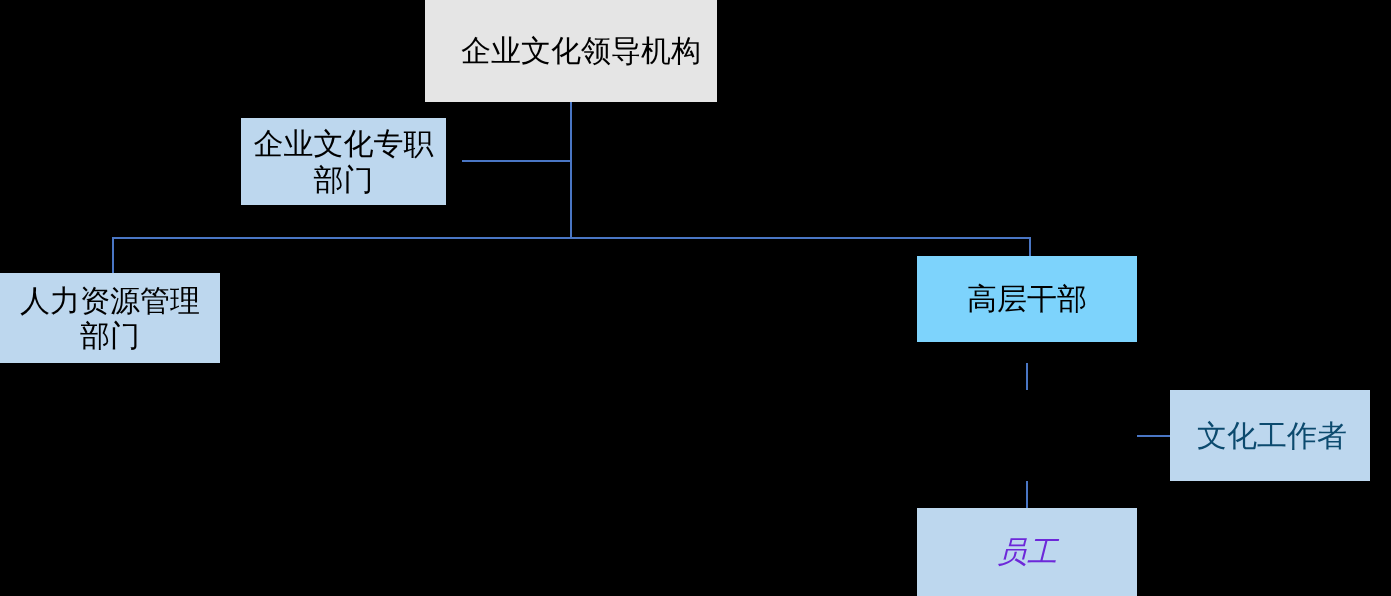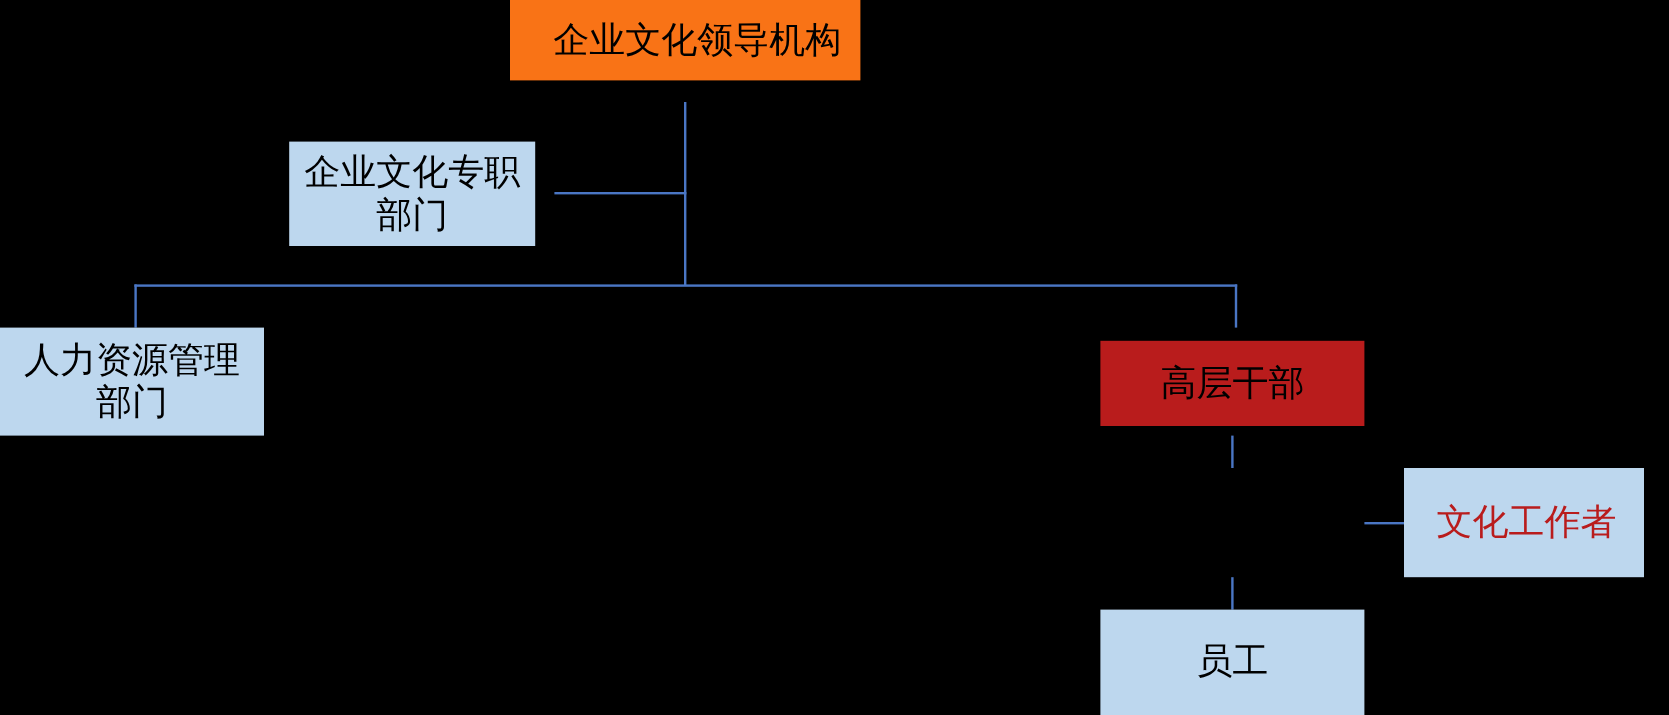--- a/index.html
+++ b/index.html
@@ -46,21 +46,21 @@
 
 <div id="canvas">
     <div class="conn v" style="left: 570px; top: 85px; height: 153px; background: rgb(74, 118, 196);"></div>
     <div class="conn h" style="left: 462px; top: 160px; width: 110px; background: rgb(74, 118, 196);"></div>
     <div class="conn h" style="left: 112px; top: 237px; width: 919px; background: rgb(74, 118, 196);"></div>
     <div class="conn v" style="left: 112px; top: 237px; height: 36px; background: rgb(74, 118, 196);"></div>
     <div class="conn v" style="left: 1029px; top: 237px; height: 36px; background: rgb(74, 118, 196);"></div>
     <div class="conn v" style="left: 1026px; top: 363px; height: 27px; background: rgb(74, 118, 196);"></div>
     <div class="conn v" style="left: 1026px; top: 481px; height: 27px; background: rgb(74, 118, 196);"></div>
     <div class="conn h" style="left: 1137px; top: 435px; width: 33px; background: rgb(74, 118, 196);"></div>
-    <div class="node" style="left: 425px; top: 0px; width: 292px; height: 67px; background: #f97316; color: rgb(0, 0, 0); padding-left: 26px;">企业文化领导机构</div>
+    <div class="node" style="left: 425px; top: 0px; width: 292px; height: 102px; background: #e5e5e5; color: rgb(0, 0, 0); padding-left: 26px;">企业文化领导机构</div>
     <div class="node" style="left: 241px; top: 118px; width: 205px; height: 87px; background: rgb(189, 215, 238); color: rgb(0, 0, 0);">企业文化专职
 部门</div>
     <div class="node" style="left: 0px; top: 273px; width: 220px; height: 90px; background: rgb(189, 215, 238); color: rgb(0, 0, 0);">人力资源管理
 部门</div>
-    <div class="node" style="left: 917px; top: 284px; width: 220px; height: 71px; background: #b91c1c; color: rgb(0, 0, 0);">高层干部</div>
-    <div class="node" style="left: 1170px; top: 390px; width: 200px; height: 91px; background: rgb(189, 215, 238); color: #b91c1c; padding-left: 10px;">文化工作者</div>
-    <div class="node" style="left: 917px; top: 508px; width: 220px; height: 88px; background: rgb(189, 215, 238); color: #000000;">员工</div>
+    <div class="node" style="left: 917px; top: 256px; width: 220px; height: 86px; background: #7dd3fc; color: rgb(0, 0, 0);">高层干部</div>
+    <div class="node" style="left: 1170px; top: 390px; width: 200px; height: 91px; background: rgb(189, 215, 238); color: #0c4a6e; padding-left: 10px;">文化工作者</div>
+    <div class="node" style="left: 917px; top: 508px; width: 220px; height: 88px; background: rgb(189, 215, 238); color: #6d28d9; font-style: italic;">员工</div>
   </div>
 
 </body></html>

